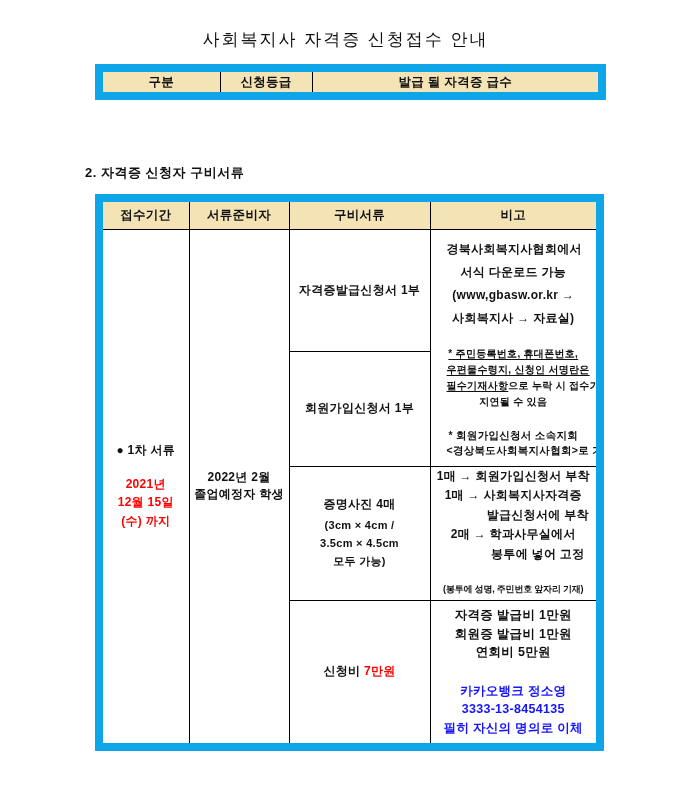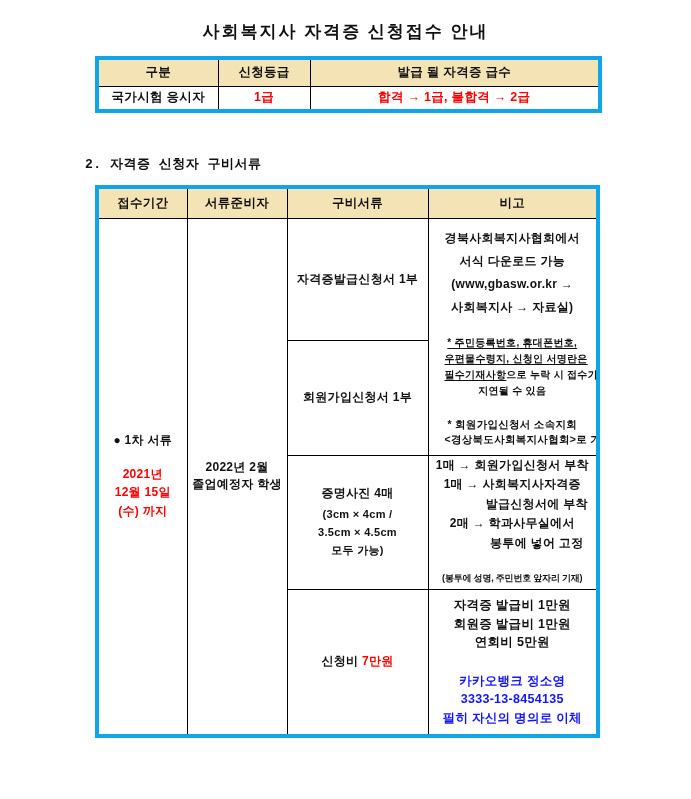--- a/index.html
+++ b/index.html
@@ -4,41 +4,41 @@
 <style>
   * { box-sizing: border-box; margin: 0; padding: 0; }
   html, body { background: #ffffff; }
   body {
     font-family: "Liberation Sans", "DejaVu Sans", sans-serif;
     color: #111111;
   }
   .page { width: 691px; height: 799px; background: #ffffff; overflow: hidden; }
 
   .title {
-    padding-top: 20px;
+    padding-top: 28px;
     text-align: center;
     font-size: 17px;
-    font-weight: 700;
+    font-weight: 400;
     letter-spacing: 2px;
   }
 
   .sec-heading {
     font-size: 13px;
     font-weight: 700;
     margin-left: 85px;
     letter-spacing: 0.5px;
   }
   .sh1 { margin-top: 46px; }
-  .sh2 { margin-top: 42px; font-family: Liberation Mono, monospace; }
+  .sh2 { margin-top: 64px; }
 
   table {
     border-collapse: collapse;
     table-layout: fixed;
     margin-left: 95px;
-    border: 4px solid #0ea5e9;
+    border: 8px solid #0ea5e9;
   }
   th, td {
     border: 1px solid #000;
     text-align: center;
     vertical-align: middle;
     font-size: 12px;
     font-weight: 600;
     letter-spacing: 0.3px;
     overflow: hidden;
   }
@@ -98,25 +98,20 @@
     <colgroup>
         <col style="width:121px">
         <col style="width:92px">
         <col style="width:290px">
       </colgroup>
     <tbody>
       <tr class="hdr">
         <th>구분</th>
         <th>신청등급</th>
         <th>발급 될 자격증 급수</th>
-      </tr>
-      <tr>
-        <td>국가시험 응시자</td>
-        <td class="red">1급</td>
-        <td class="red">합격 → 1급, 불합격 → 2급</td>
       </tr>
     </tbody>
   </table>
 
   <div class="sec-heading sh2">2. 자격증 신청자 구비서류</div>
 
   <table class="t2">
     <colgroup>
         <col style="width:90px">
         <col style="width:100px">

